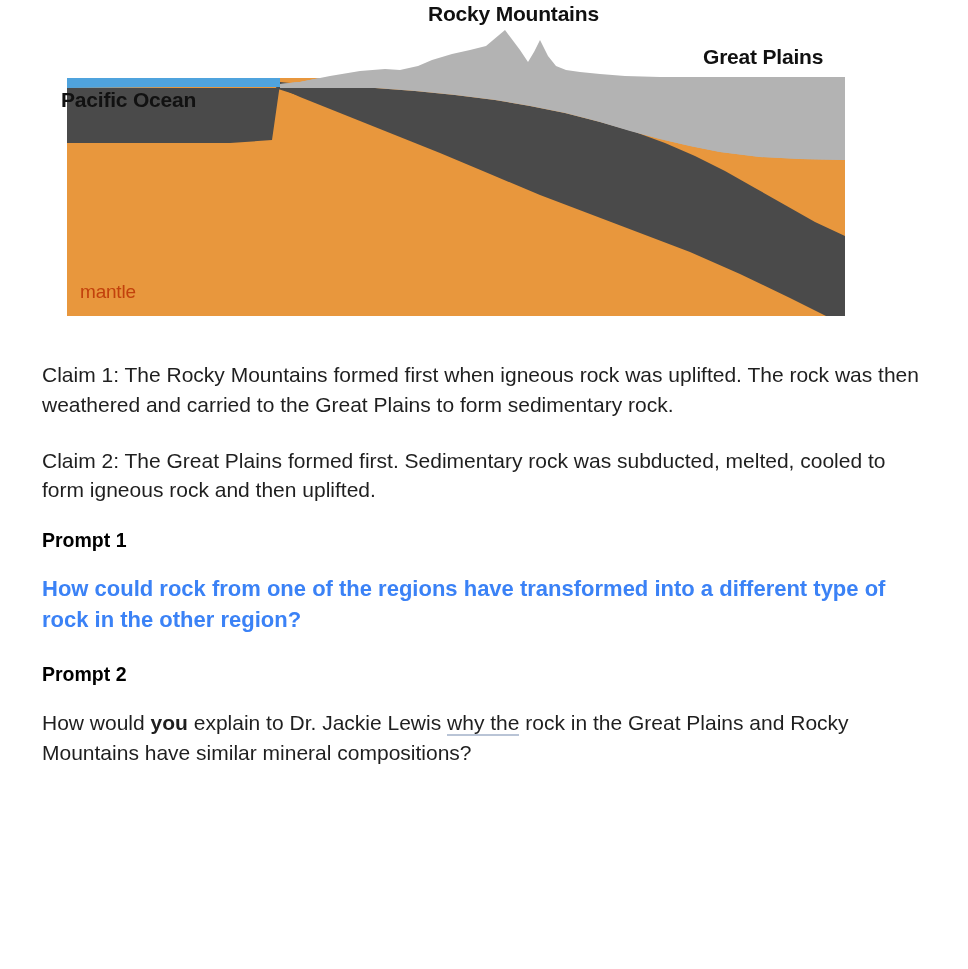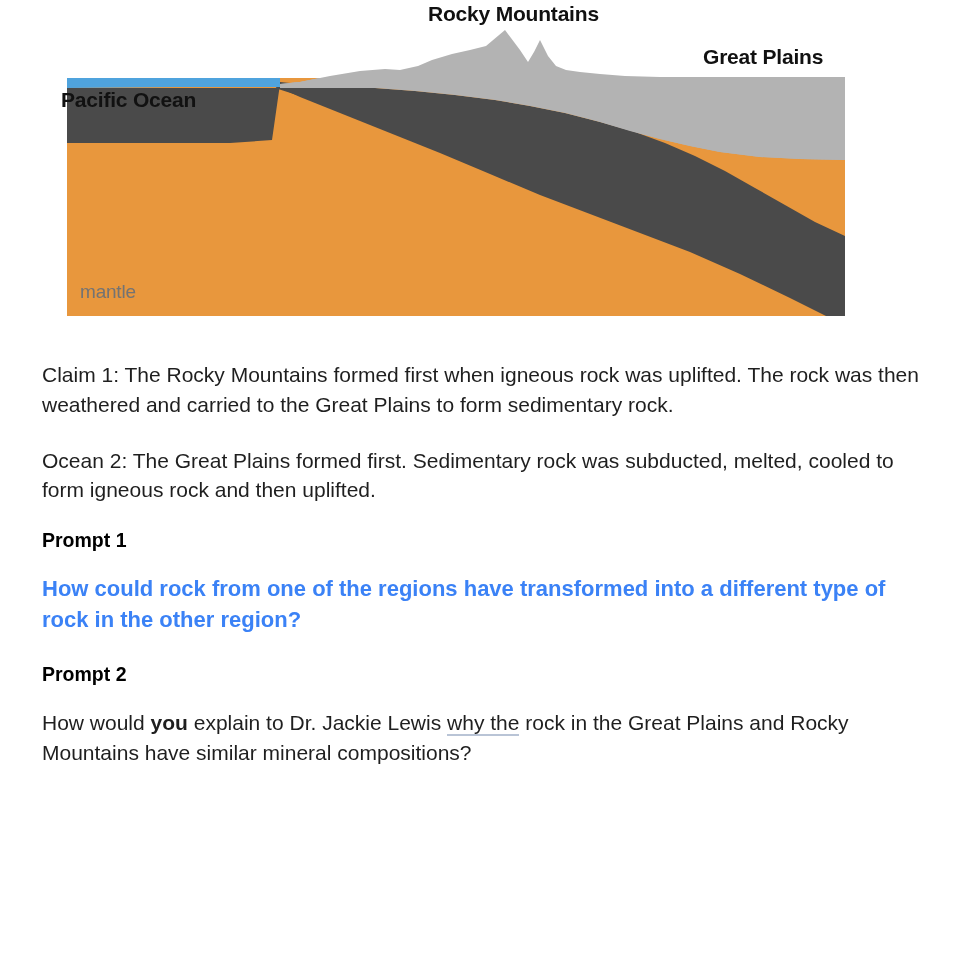--- a/index.html
+++ b/index.html
@@ -51,21 +51,21 @@
   .label-plains {
     left: 703px;
     top: 45px;
     font-size: 21px;
   }
   .label-mantle {
     left: 80px;
     top: 281px;
     font-size: 19px;
     font-weight: normal;
-    color: #737373;
+    color: #c2410c;
   }
 
   
   .body-text {
     position: absolute;
     left: 42px;
     top: 360px;
     width: 890px;
   }
   .para {
@@ -192,21 +192,21 @@
 
   <div class="fig-label label-plains">Great Plains</div>
 
   <div class="fig-label label-mantle">mantle</div>
 </div>
 
 <div class="body-text">
 
   <p class="para">Claim 1: The Rocky Mountains formed first when igneous rock was uplifted. The rock was then weathered and carried to the Great Plains to form sedimentary rock.</p>
 
-  <p class="para tight">Ocean 2: The Great Plains formed first. Sedimentary rock was subducted, melted, cooled to form igneous rock and then uplifted.</p>
+  <p class="para tight">Claim 2: The Great Plains formed first. Sedimentary rock was subducted, melted, cooled to form igneous rock and then uplifted.</p>
 
   <p class="section-head">Prompt 1</p>
 
   <p class="prompt-q">How could rock from one of the regions have transformed into a different type of rock in the other region?</p>
 
   <p class="section-head">Prompt 2</p>
 
   <p class="prompt-q2">
     <span>How would </span><span class="bold-inline">you</span><span> explain to Dr. Jackie Lewis </span><span class="grammar-underline">why the</span><span> rock in the Great Plains and Rocky Mountains have similar mineral compositions?</span>
   </p>

